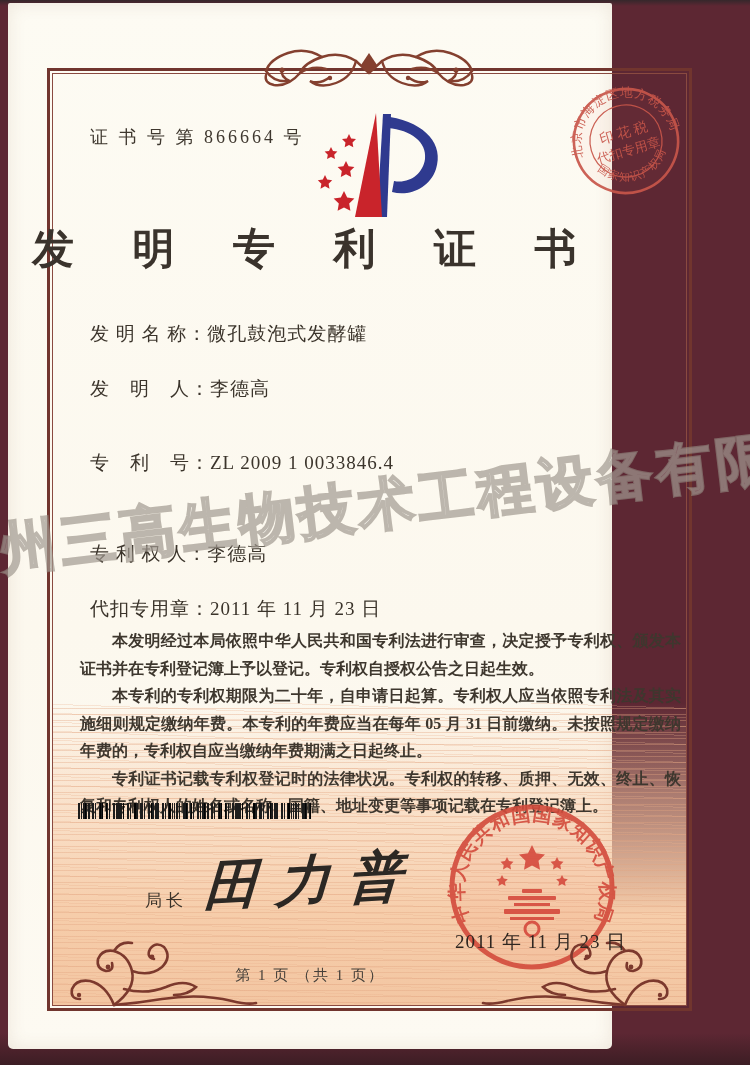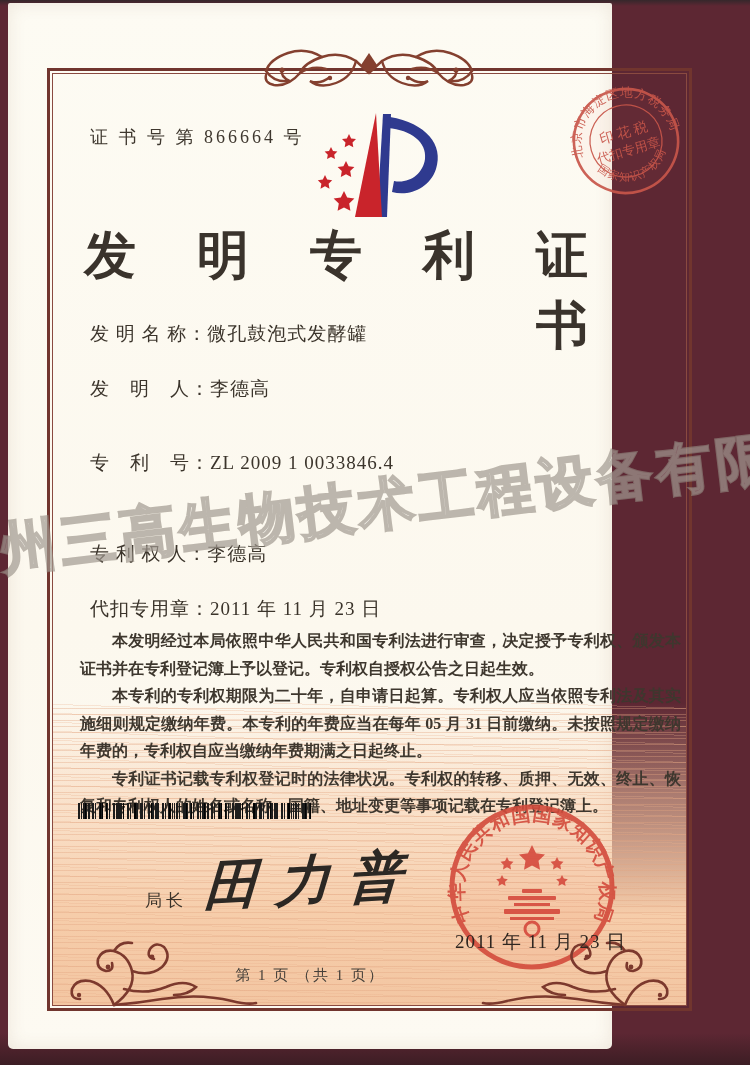--- a/index.html
+++ b/index.html
@@ -26,22 +26,22 @@
     position:absolute;left:45px;top:700px;width:633px;height:302px;z-index:0;
     background:
       repeating-linear-gradient(0deg,rgba(226,163,127,.0) 0 2px,rgba(226,163,127,.38) 2px 3px,rgba(255,255,255,0) 3px 6px),
       repeating-linear-gradient(2deg,rgba(233,176,140,.0) 0 3px,rgba(233,176,140,.28) 3px 4px,rgba(255,255,255,0) 4px 9px),
       linear-gradient(180deg,rgba(248,211,180,0) 0%,rgba(247,206,172,.5) 30%,#f6cdaa 70%,#f3c6a2 100%);
   }
   .cert-no{position:absolute;left:82px;top:122px;font-size:18px;letter-spacing:3px;color:#3e372e;z-index:2;}
   .logo{position:absolute;left:296px;top:104px;z-index:2;}
   .tax-stamp{position:absolute;left:562px;top:82px;z-index:3;transform:rotate(-16deg);opacity:.92;}
   .title{
-    position:absolute;left:0;right:0;top:218px;text-align:right;z-index:2;
-    font-size:52px;font-weight:700;color:#3a332c;letter-spacing:24px;text-indent:24px;
+    position:absolute;left:0;right:0;top:218px;text-align:left;z-index:2;
+    font-size:42px;font-weight:700;color:#3a332c;letter-spacing:24px;text-indent:24px;
   }
   .field{position:absolute;left:82px;font-size:19px;color:#3b342b;z-index:2;letter-spacing:1px;white-space:nowrap;}
   .paras{position:absolute;left:72px;top:624px;width:601px;z-index:2;font-weight:bold;}
   .paras p{margin:0;text-indent:2em;font-size:16px;line-height:27.5px;text-align:justify;color:#3e372e;}
   .barcode{position:absolute;left:70px;top:800px;width:233px;height:16px;z-index:2;
     background:
       repeating-linear-gradient(90deg,#1c1c1c 0 2px,transparent 2px 3px,#1c1c1c 3px 4px,transparent 4px 7px),
       repeating-linear-gradient(90deg,transparent 0 5px,#1c1c1c 5px 8px,transparent 8px 11px,#1c1c1c 11px 12px,transparent 12px 17px);
     background-blend-mode:multiply;}
   .sig-title{position:absolute;left:137px;top:886px;font-size:17px;color:#3b332a;letter-spacing:4px;z-index:2;text-align:center;}

